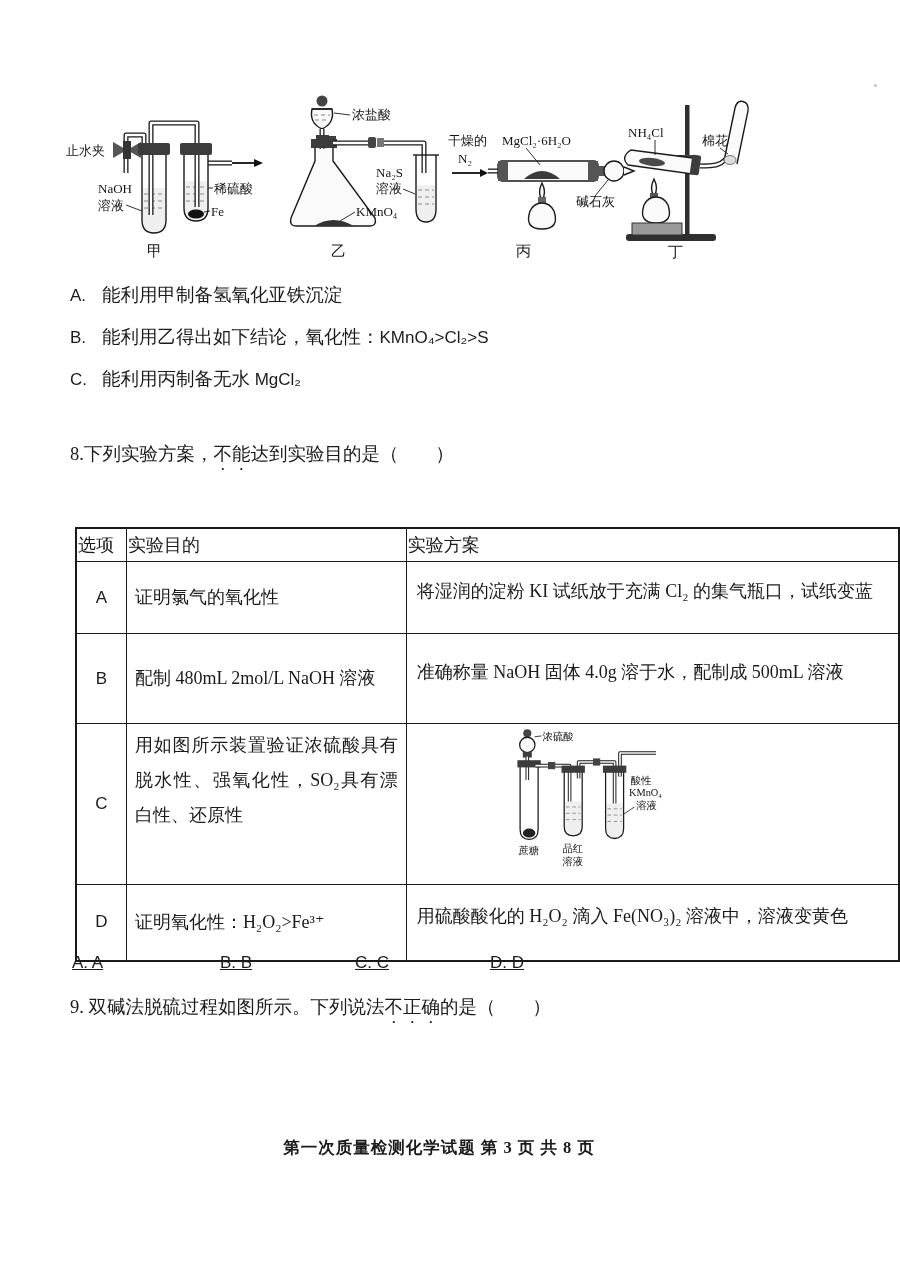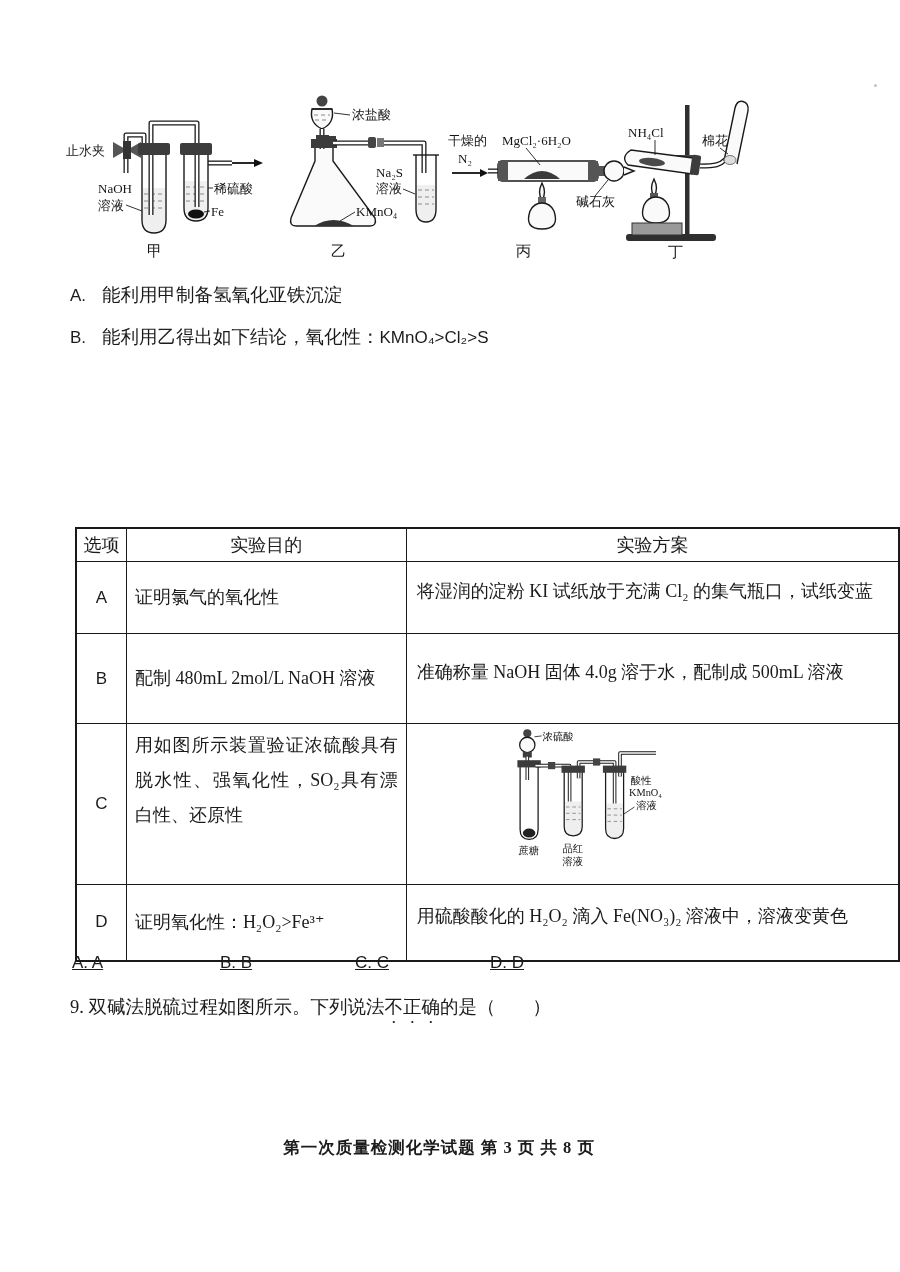--- a/index.html
+++ b/index.html
@@ -27,21 +27,21 @@
   .opt-label{font-family:"Liberation Sans","DejaVu Sans",sans-serif;font-size:17px;
              display:inline-block;width:32px;}
   .formula{font-family:"Liberation Sans","DejaVu Sans",sans-serif;font-size:17px;margin-top:23px;}
   .qline{position:absolute;left:70px;font-size:18.5px;white-space:nowrap;}
   .emph{-webkit-text-emphasis:filled dot;-webkit-text-emphasis-position:under right;
         text-emphasis:filled dot;text-emphasis-position:under right;}
   #exp-table{position:absolute;left:75px;top:527px;border-collapse:collapse;
              table-layout:fixed;font-size:18px;}
   #exp-table td,#exp-table th{border:1px solid #1a1a1a;font-weight:normal;}
   #exp-table{border:2px solid #1a1a1a;}
-  th.h{height:30px;text-align:center;font-size:18px;}
+  th.h{height:30px;text-align:left;font-size:18px;}
   .col-opt{width:48px;text-align:center;vertical-align:middle;
            font-family:"Liberation Sans","DejaVu Sans",sans-serif;font-size:17px;}
   .col-purpose{width:270px;padding:4px 8px;vertical-align:middle;line-height:35px;text-align:justify;}
   .col-plan{width:400px;padding:4px 20px 16px 10px;vertical-align:middle;line-height:35px;text-align:justify;}
   .vtop{vertical-align:top;}
   .plan-fig{padding:2px 0 2px 96px;}
   #answers{position:absolute;left:72px;top:953px;height:26px;width:700px;
            font-family:"Liberation Sans","DejaVu Sans",sans-serif;font-size:17px;}
   #answers span{position:absolute;top:0;text-decoration:underline;}
   #footer{position:absolute;left:0;top:1137px;width:878px;text-align:center;
@@ -184,22 +184,28 @@
     <text class="cap" x="52" y="164">丁</text>
   </svg>
 
   <div id="options">
     <div class="opt">
       <span class="opt-label">A.</span><span>能利用甲制备氢氧化亚铁沉淀</span><span class="formula"></span>
     </div>
     <div class="opt">
       <span class="opt-label">B.</span><span>能利用乙得出如下结论，氧化性：</span><span class="formula">KMnO₄&gt;Cl₂&gt;S</span>
     </div>
-  </div>
-
+    <div class="opt">
+      <span class="opt-label">C.</span><span>能利用丙制备无水 </span><span class="formula">MgCl₂</span>
+    </div>
+  </div>
+
+  <div class="qline" style="top:441px">
+    <span>8.</span><span>下列实验方案，</span><span class="emph">不能</span><span>达到实验目的是（　　）</span>
+  </div>
 
   <table id="exp-table">
     <tbody>
         <tr>
       <th class="h col-opt">选项</th>
       <th class="h">实验目的</th>
       <th class="h">实验方案</th>
     </tr>
     <tr style="height:72px">
       <td class="col-opt">A</td>

